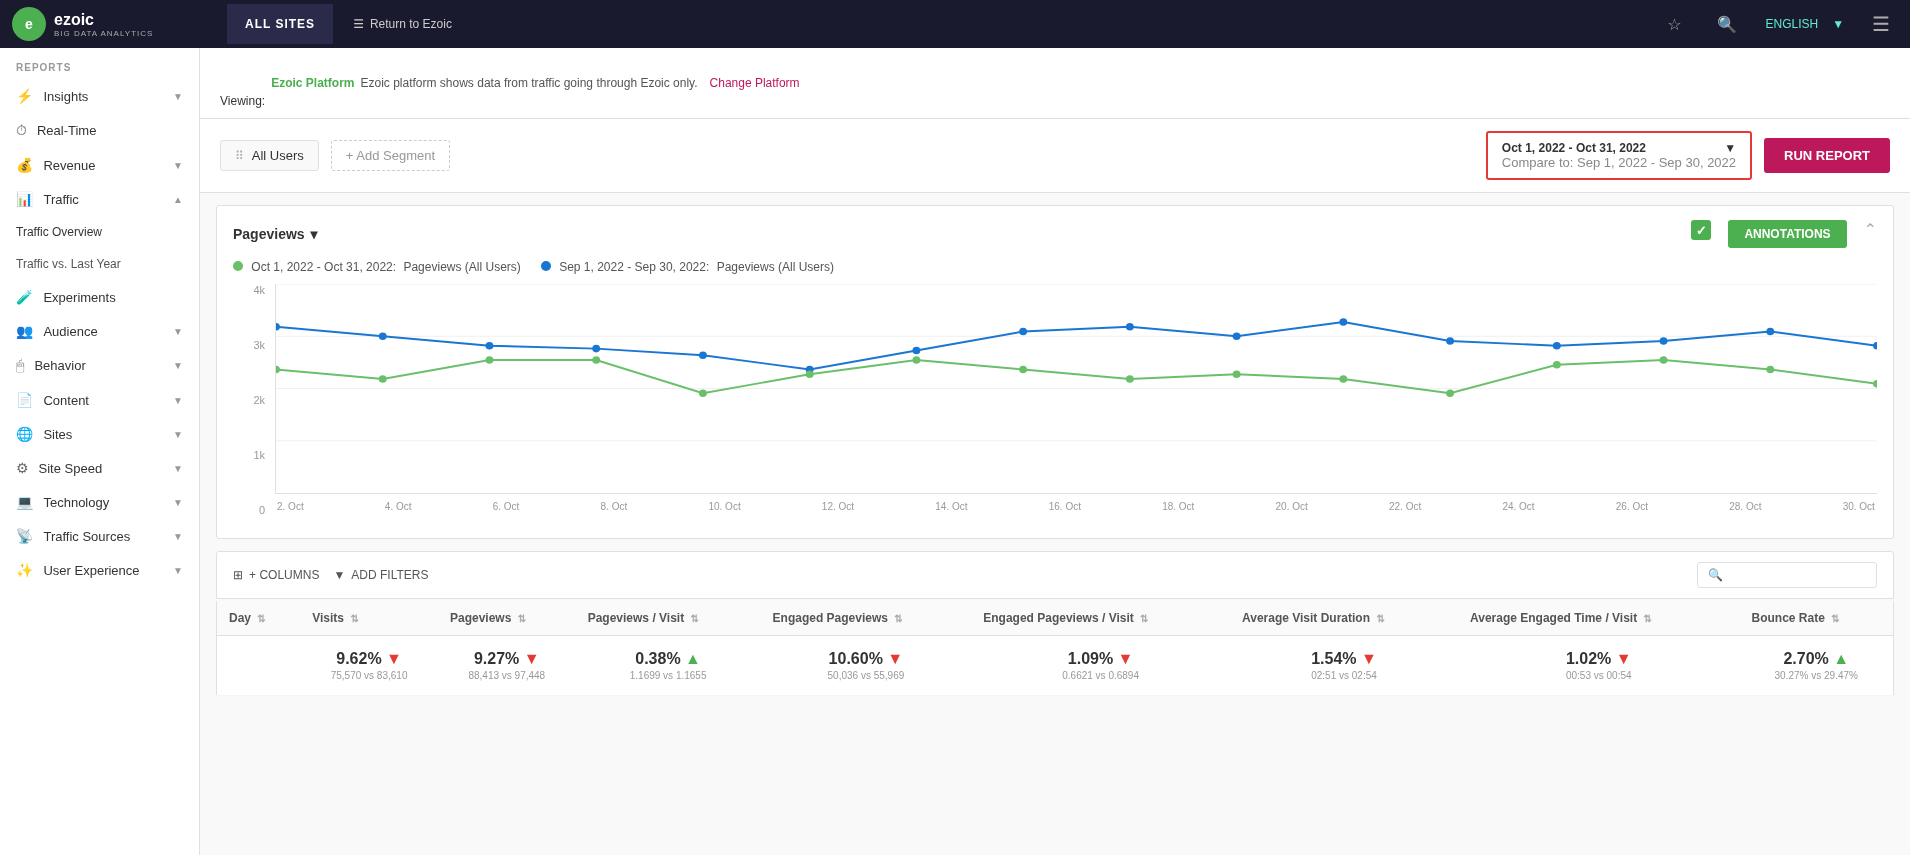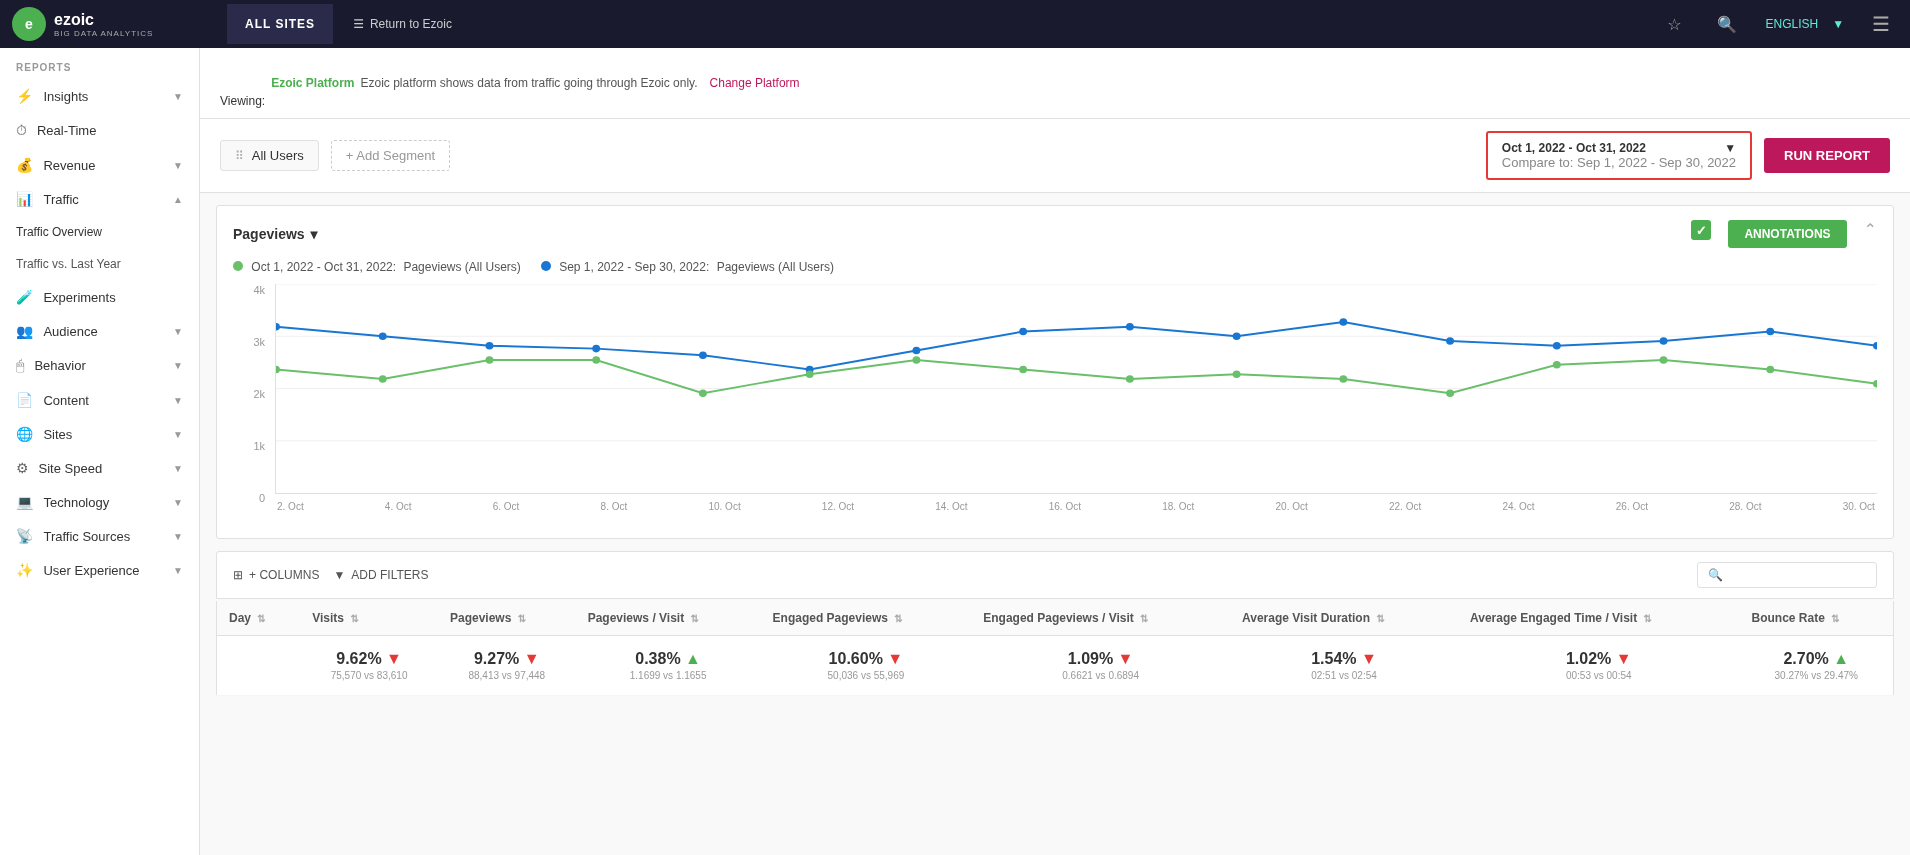--- a/index.html
+++ b/index.html
@@ -426,21 +426,21 @@
         </div>
         <div>
           <span class="legend-dot" style="background:#1976d2;"></span>
           <span>Sep 1, 2022 - Sep 30, 2022:</span>
           <span style="margin-left:4px;">Pageviews (All Users)</span>
         </div>
       </div>
 
       <div style="position:relative;padding-left:42px;height:240px;">
         
-        <div style="position:absolute;left:0;top:0;bottom:20px;display:flex;flex-direction:column;justify-content:space-between;font-size:11px;color:#999;width:38px;text-align:right;padding-right:6px;">
+        <div style="position:absolute;left:0;top:0;bottom:8px;display:flex;flex-direction:column;justify-content:space-between;font-size:11px;color:#999;width:38px;text-align:right;padding-right:6px;">
           <span>4k</span>
           <span>3k</span>
           <span>2k</span>
           <span>1k</span>
           <span>0</span>
         </div>
         <svg viewBox="0 0 1620 220" preserveAspectRatio="none" style="width:100%;height:210px;border-left:1px solid #e0e0e0;border-bottom:1px solid #e0e0e0;">
 
           <line x1="0" y1="0" x2="1620" y2="0" stroke="#f0f0f0" stroke-width="1"></line>
           <line x1="0" y1="55" x2="1620" y2="55" stroke="#f0f0f0" stroke-width="1"></line>

